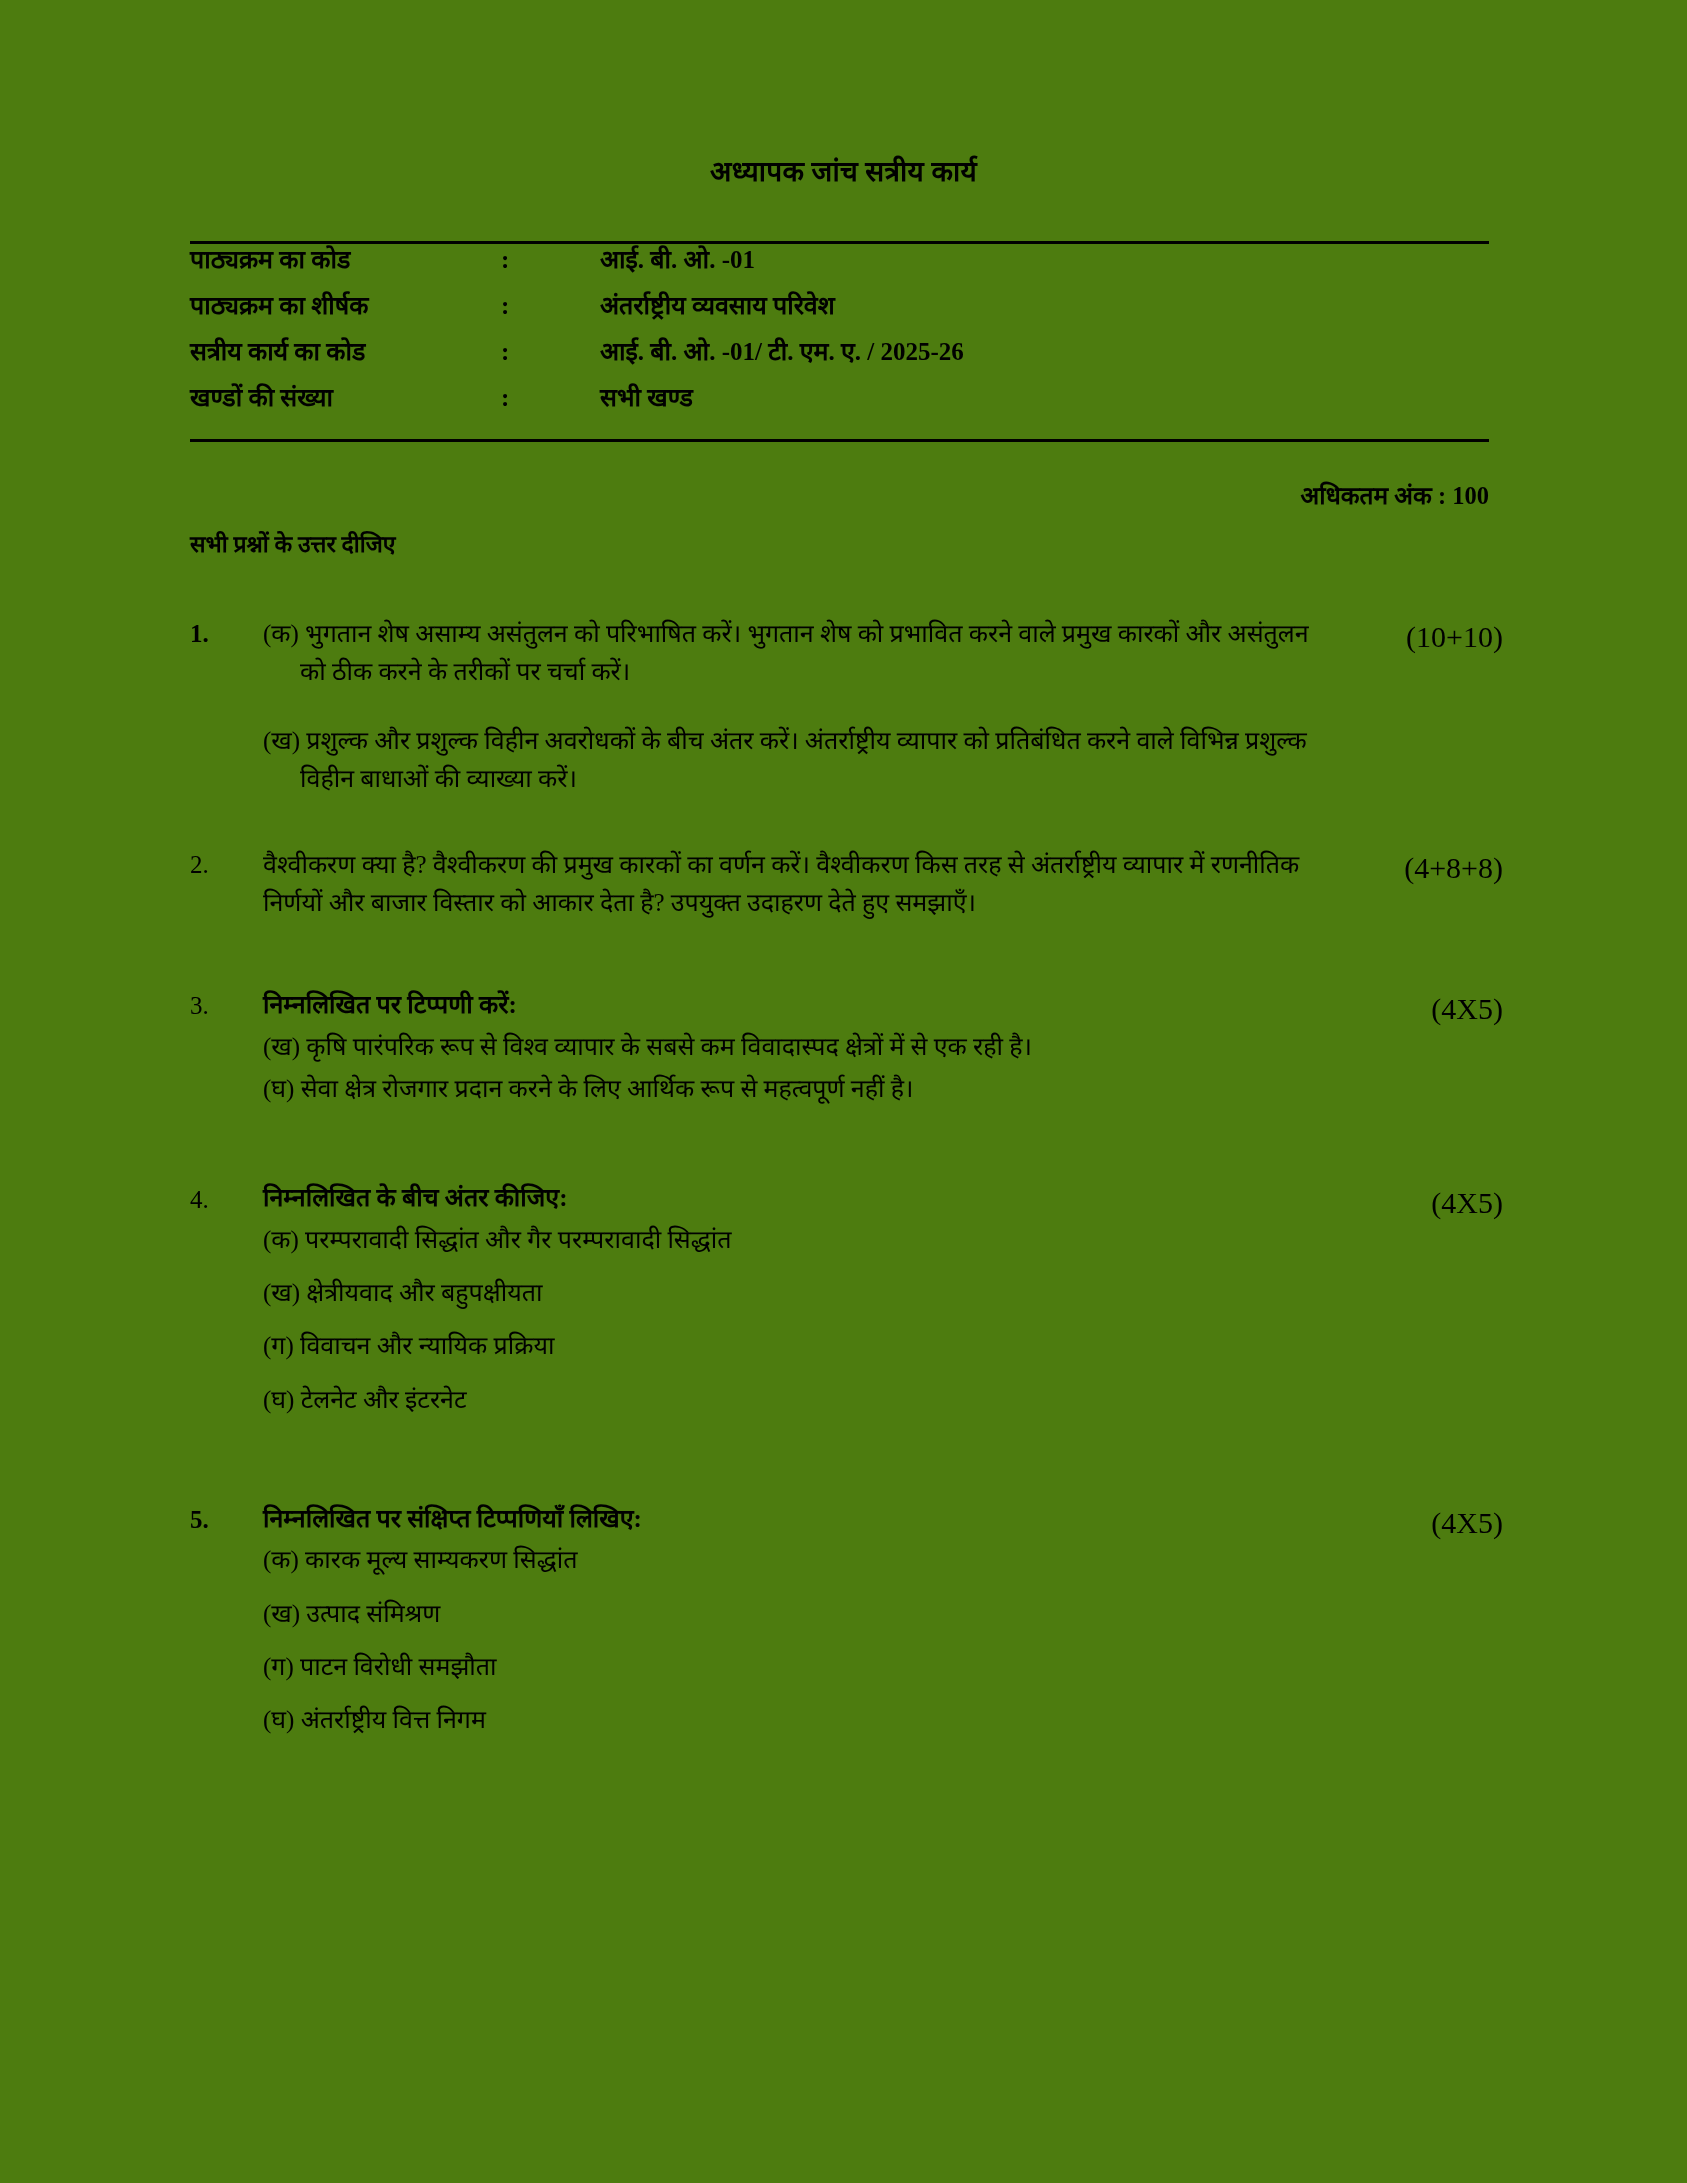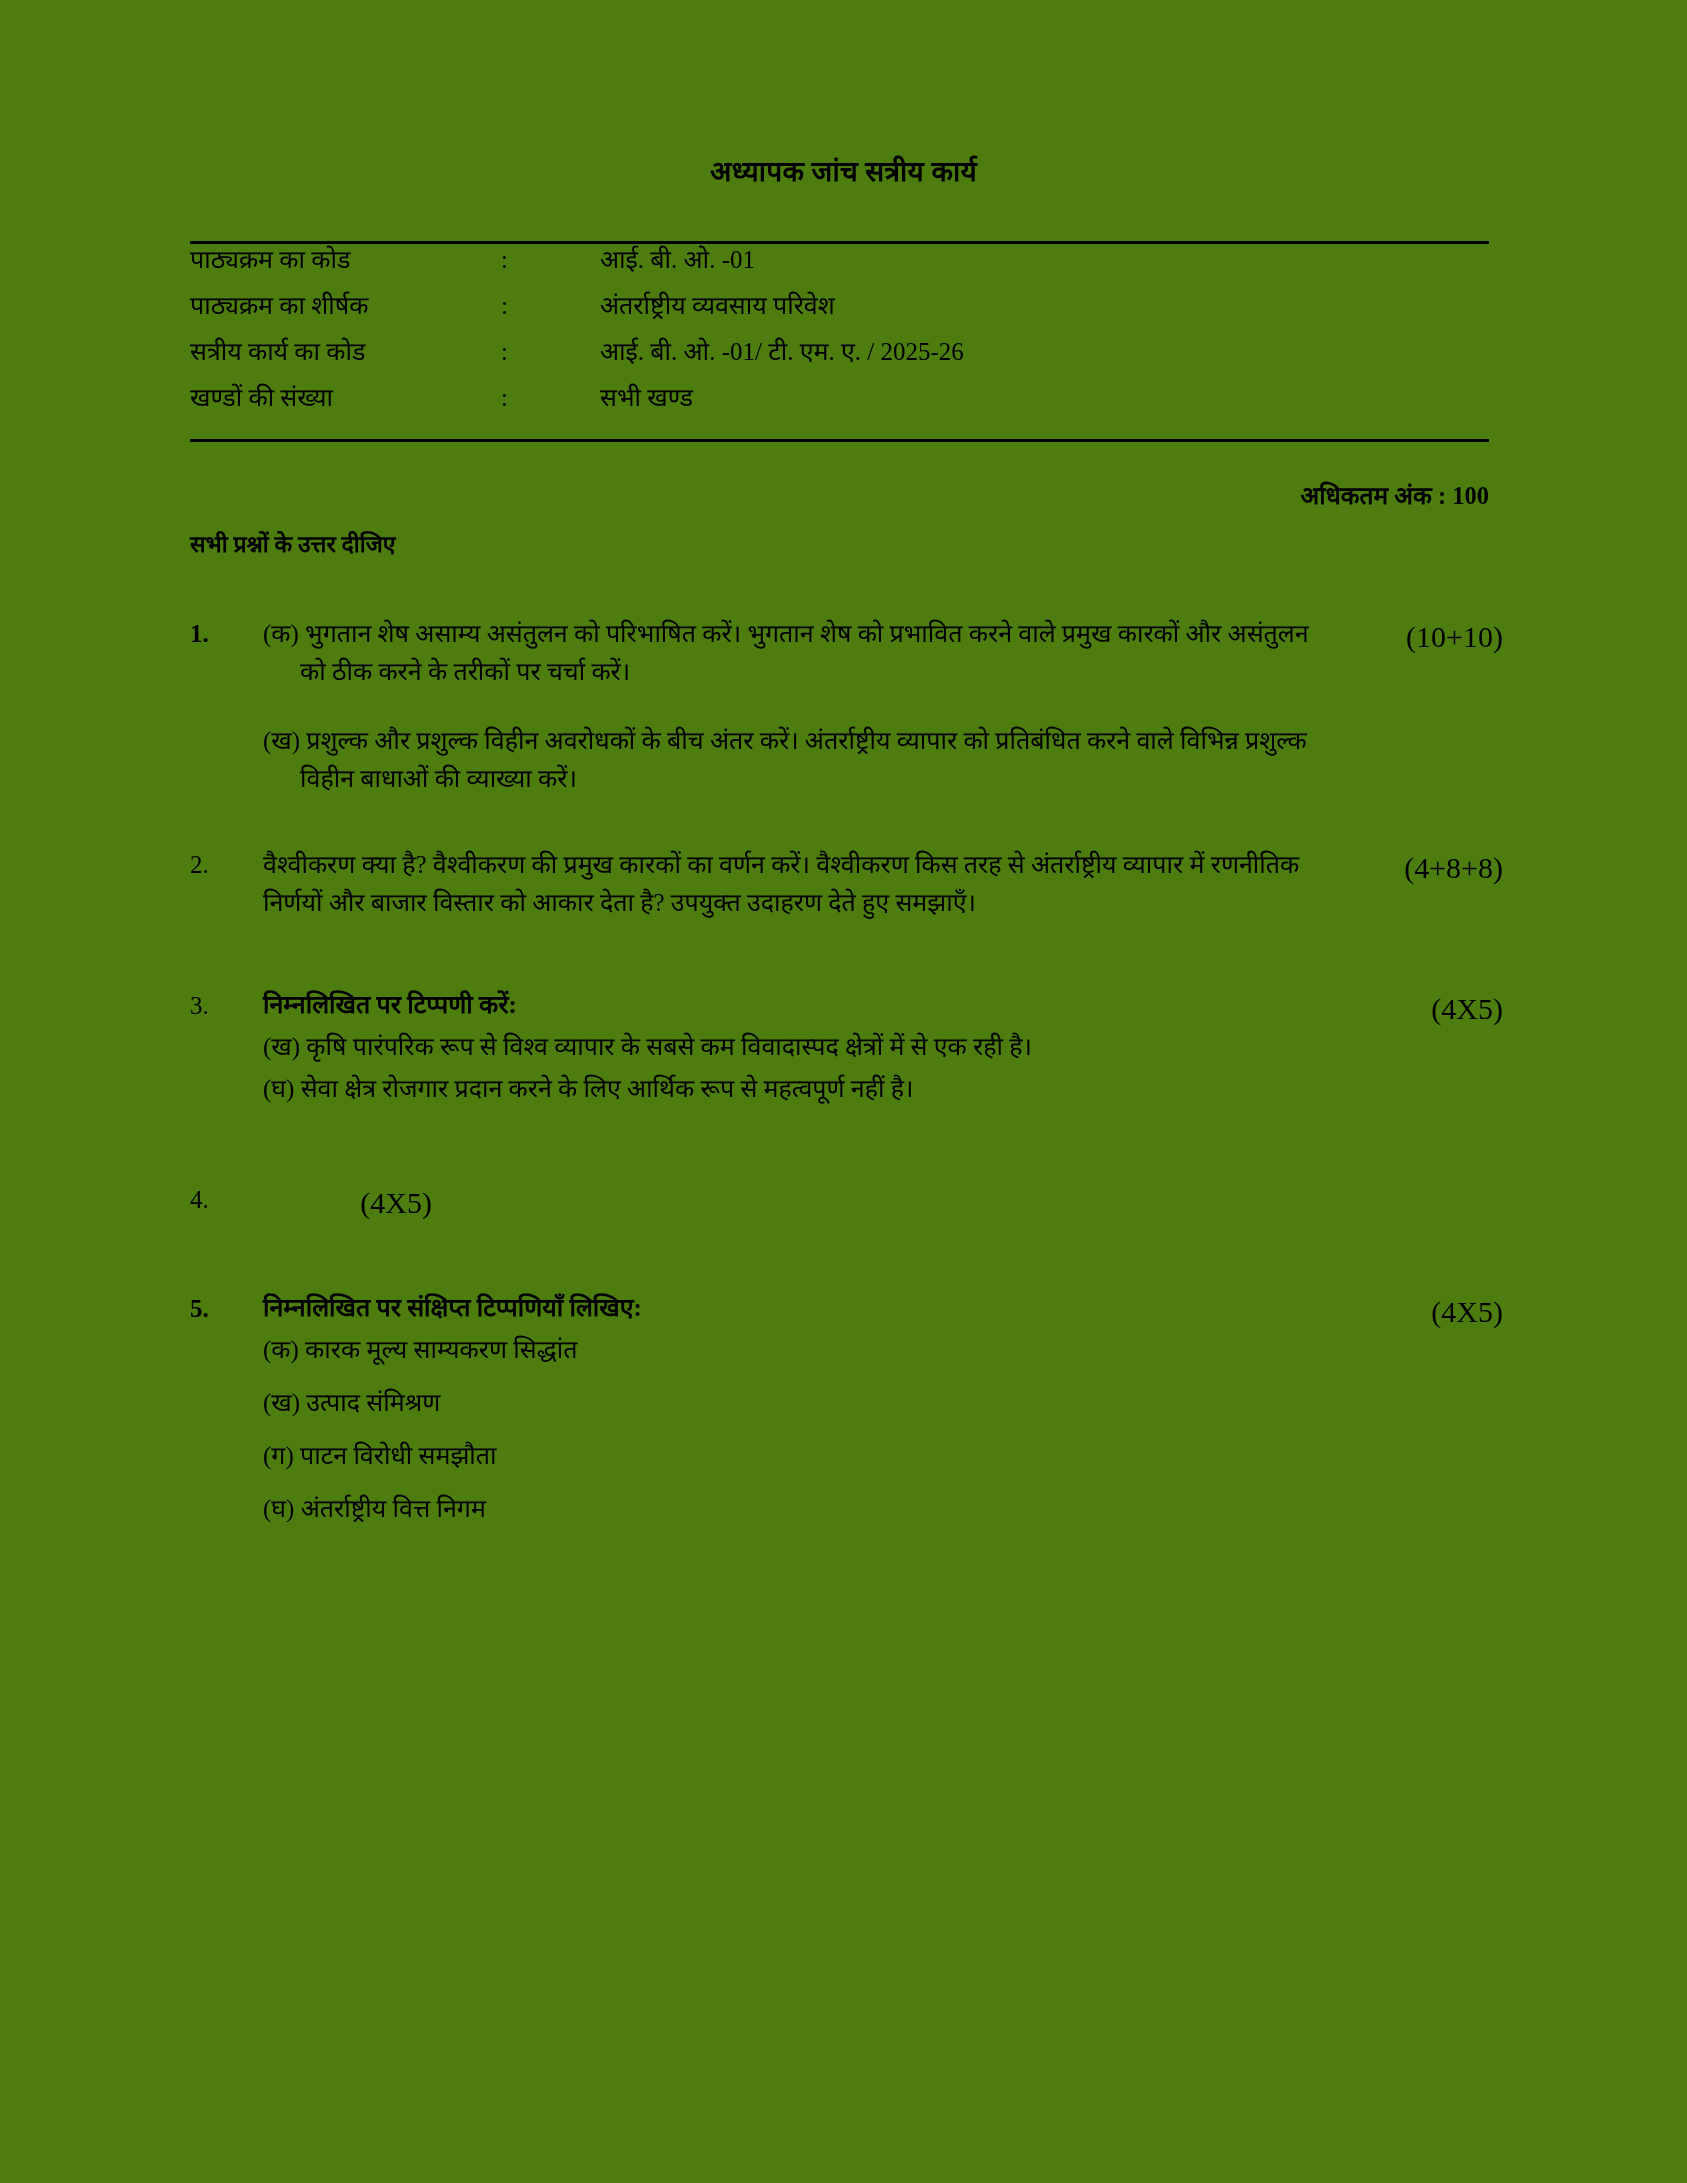--- a/index.html
+++ b/index.html
@@ -46,21 +46,21 @@
   
   .meta-table {
     position: absolute;
     left: 190px;
     top: 247px;
     width: 1299px;
     border-collapse: collapse;
   }
   .meta-table td {
     font-size: 25px;
-    font-weight: normal;
+    font-weight: bold;
     padding: 0;
     height: 46px;
     vertical-align: top;
     line-height: 1.05;
   }
   .meta-label { width: 311px; }
   .meta-colon { width: 99px; text-align: left; }
   .meta-value { }
 
   
@@ -230,20 +230,29 @@
         </div>
         <div class="q-marks">(4X5)</div>
       </div>
     </div>
 
     <div class="gap-lg"></div>
 
     <div class="q-block">
       <div class="q-row">
         <div class="q-num">4.</div>
+        <div class="q-body">
+          <p class="q-heading">निम्नलिखित   के बीच  अंतर कीजिए:</p>
+          <ul class="sub-list spaced">
+            <li>(क) परम्परावादी सिद्धांत और गैर परम्परावादी सिद्धांत</li>
+            <li>(ख) क्षेत्रीयवाद और बहुपक्षीयता</li>
+            <li>(ग) विवाचन और न्यायिक प्रक्रिया</li>
+            <li>(घ) टेलनेट और इंटरनेट</li>
+          </ul>
+        </div>
         <div class="q-marks">(4X5)</div>
       </div>
     </div>
 
     <div class="gap-lg"></div>
 
     <div class="q-block">
       <div class="q-row">
         <div class="q-num bold">5.</div>
         <div class="q-body">

